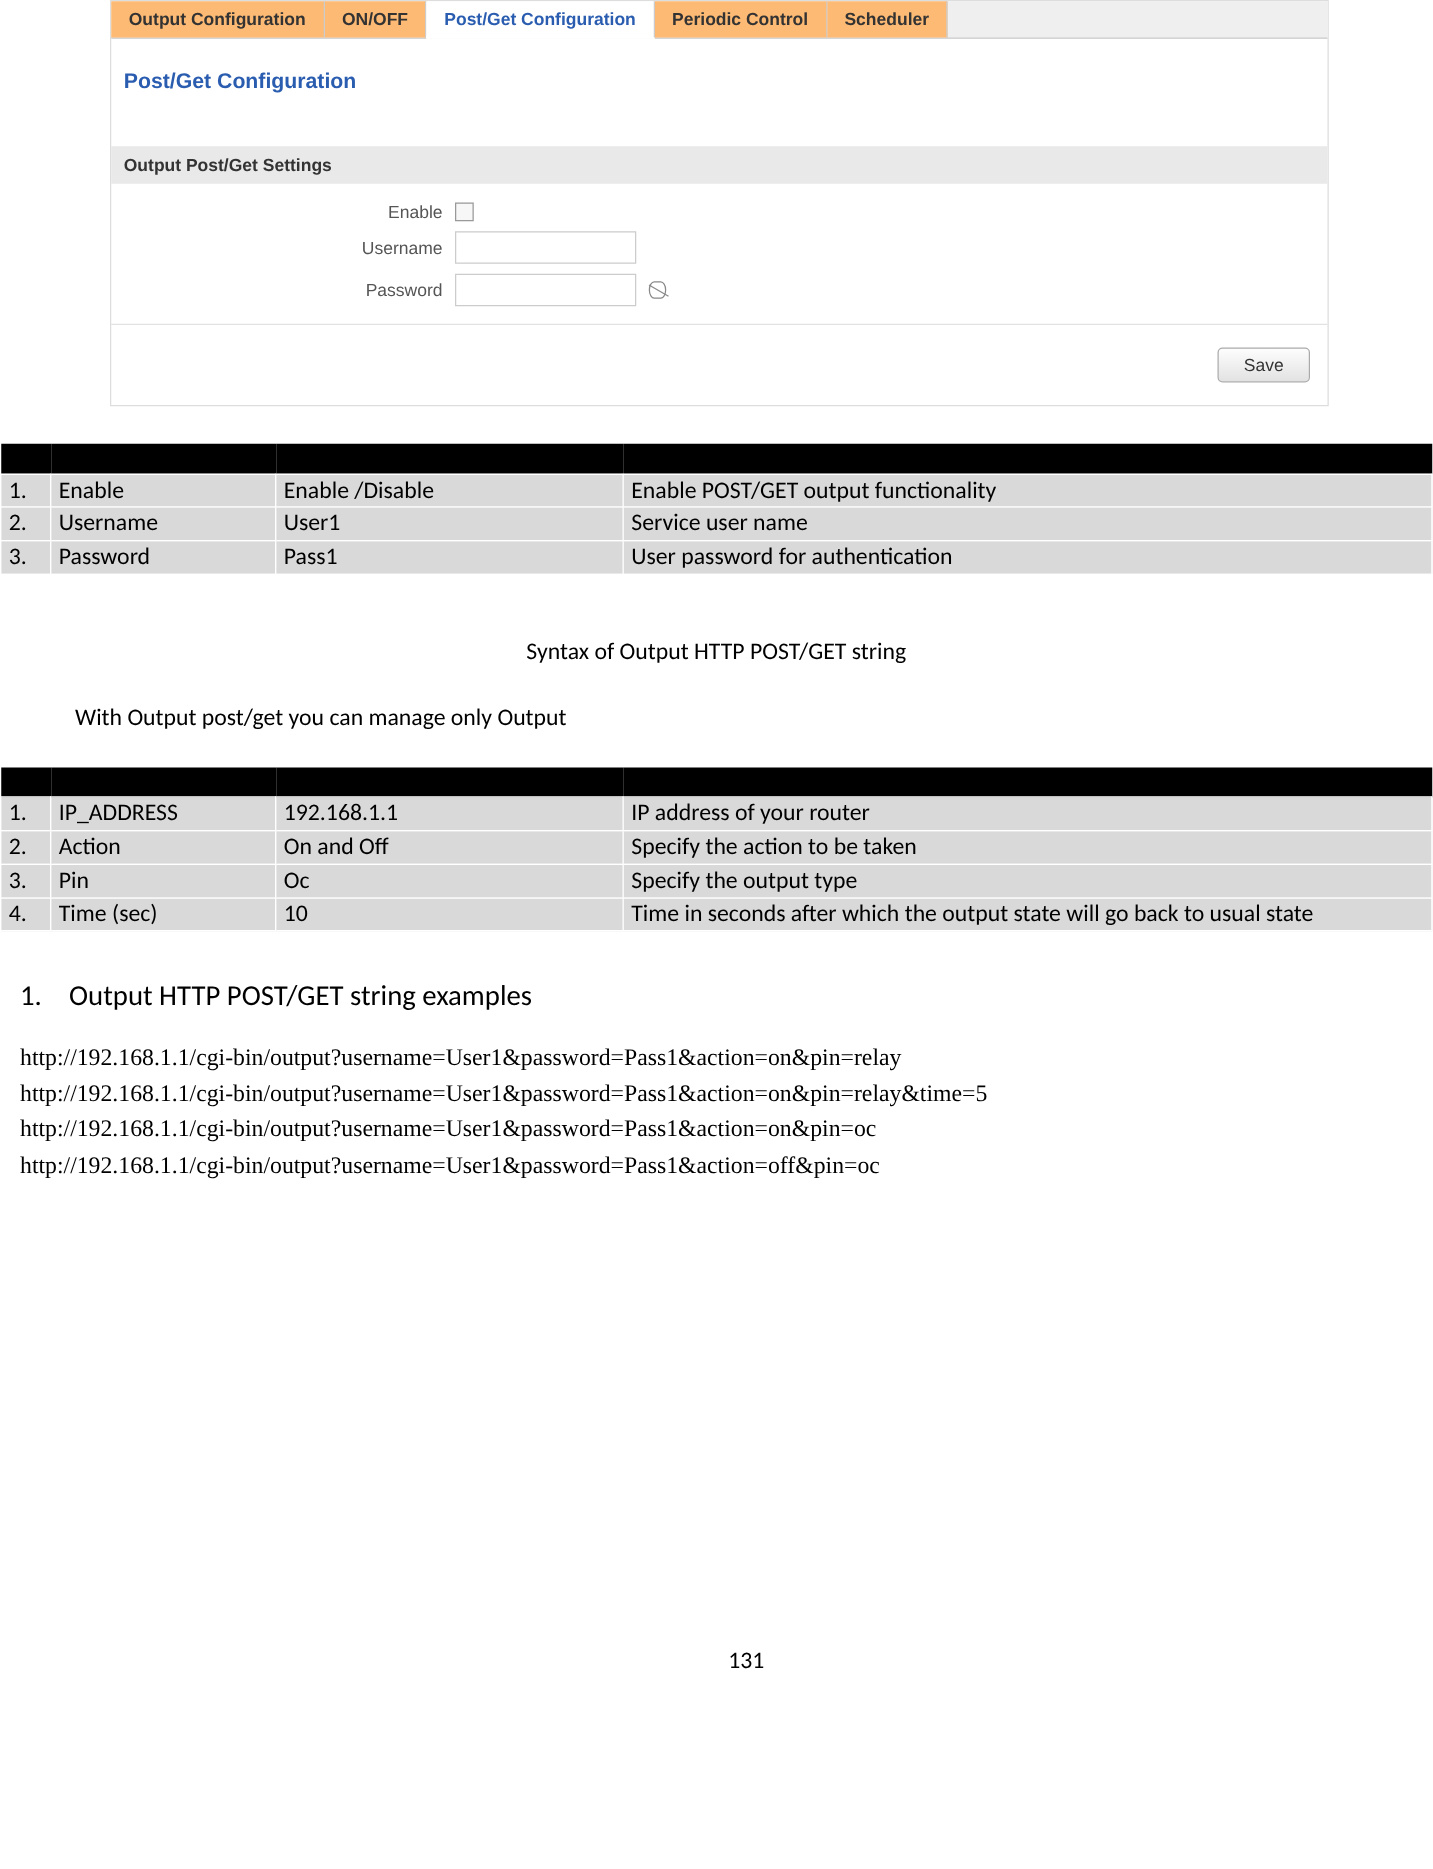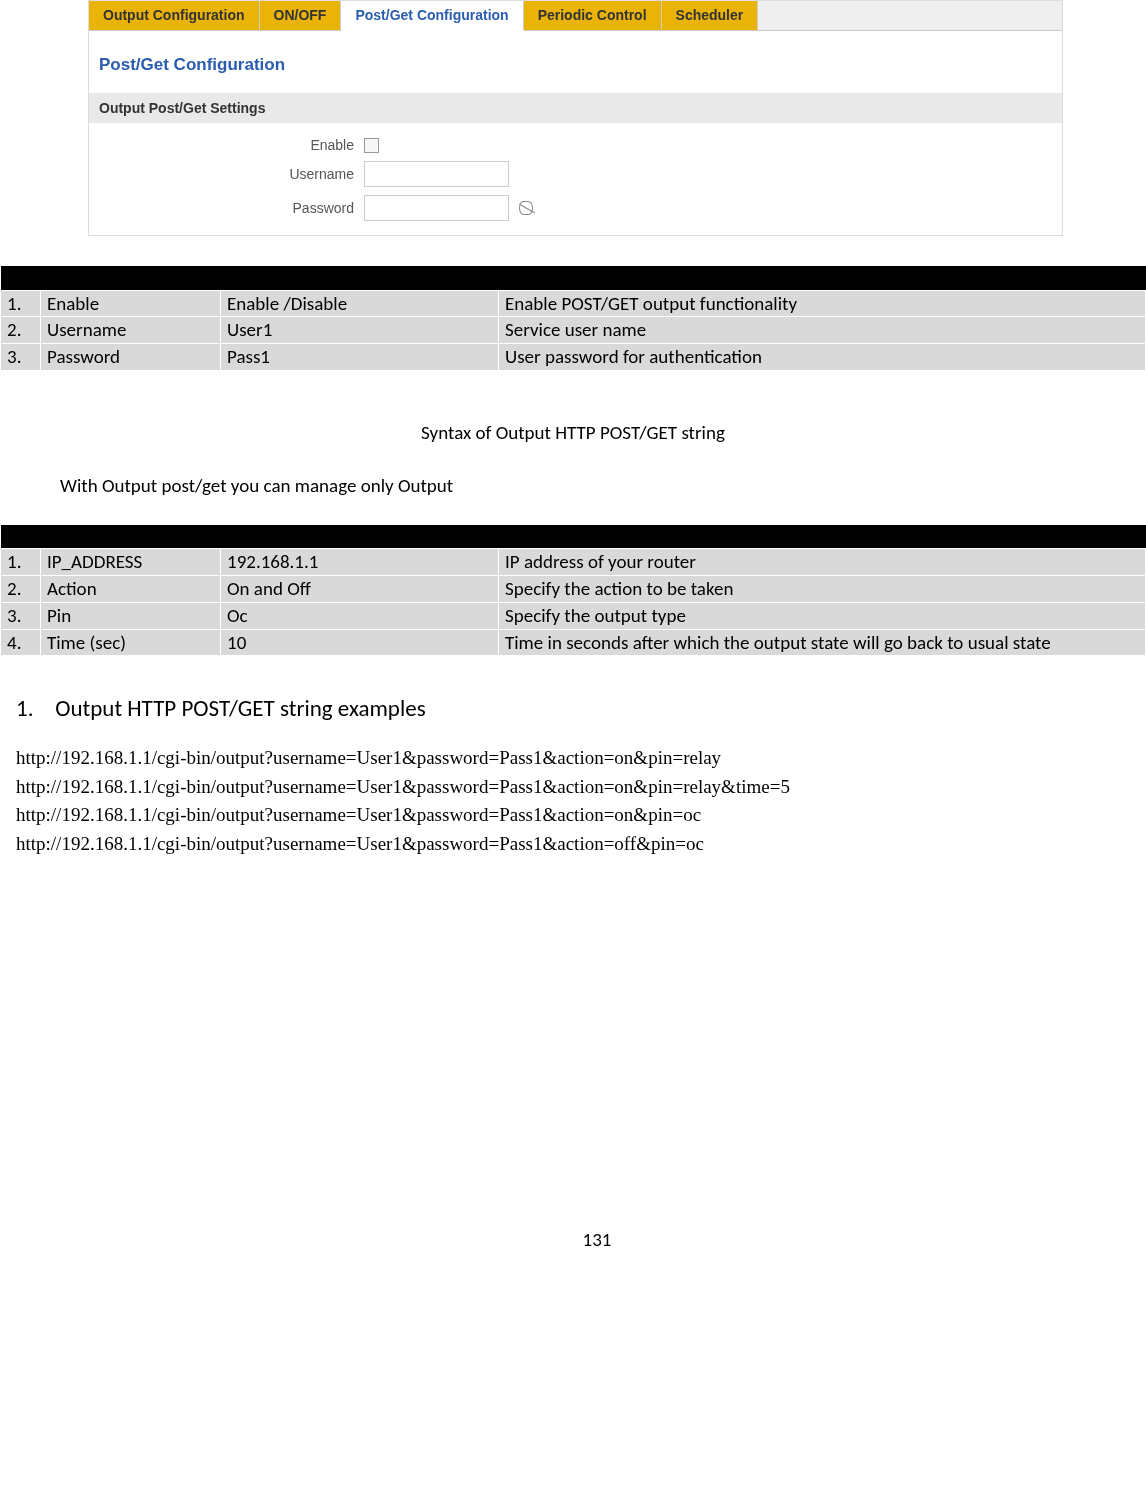--- a/index.html
+++ b/index.html
@@ -25,21 +25,21 @@
     background: #efefef;
     border-bottom: 1px solid #ccc;
     font-family: Arial, sans-serif;
     font-size: 14px;
     font-weight: bold;
   }
   .ui-tab {
     padding: 6px 14px;
     border-right: 1px solid #ccc;
     color: #333;
-    background: #eab308;
+    background: #fdba74;
   }
   .ui-tab.active {
     background: #fff;
     color: #2a5db0;
     border-bottom: 2px solid #fff;
     margin-bottom: -1px;
   }
   .ui-title {
     color: #2a5db0;
     font-family: Arial, sans-serif;
@@ -47,20 +47,21 @@
     font-weight: bold;
     padding: 24px 10px 18px 10px;
   }
   .ui-subhead {
     background: #e9e9e9;
     color: #333;
     font-family: Arial, sans-serif;
     font-size: 14px;
     font-weight: bold;
     padding: 7px 10px;
+    margin-top: 24px;
   }
   .ui-form {
     padding: 10px 0 10px 0;
     font-family: Arial, sans-serif;
     font-size: 14px;
   }
   .ui-row {
     display: flex;
     align-items: center;
     padding: 4px 0;
@@ -186,20 +187,23 @@
       <div class="ui-label">Username</div>
       <div class="ui-input"></div>
     </div>
     <div class="ui-row">
       <div class="ui-label">Password</div>
       <div class="ui-input"></div>
       <div class="ui-eye"></div>
     </div>
   </div>
 
+  <div class="ui-footer">
+    <div class="ui-save">Save</div>
+  </div>
 </div>
 
 <table class="doc-table">
   <thead>
     <tr>
       <td class="col-n"></td>
       <td class="col-a"></td>
       <td class="col-b"></td>
       <td></td>
     </tr>

